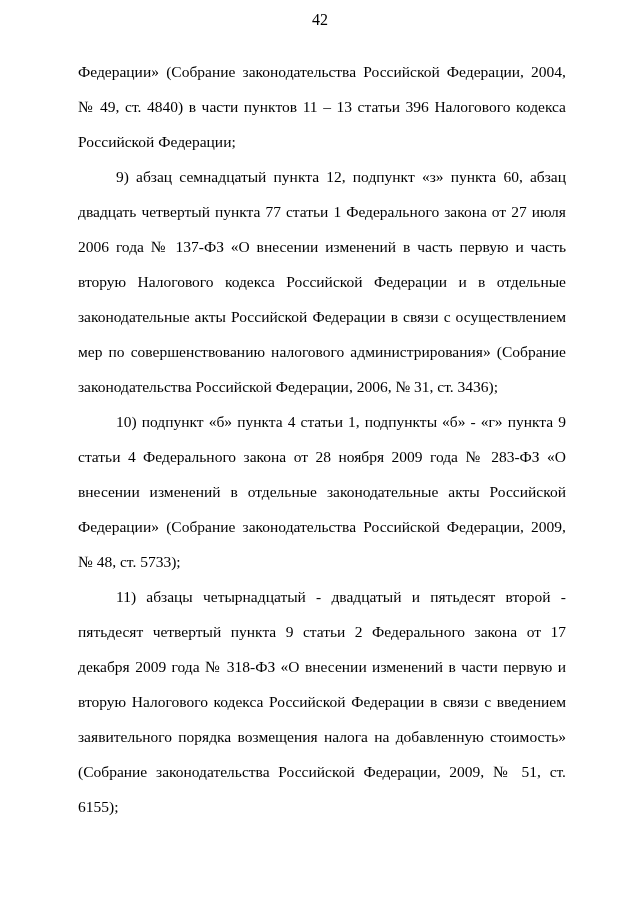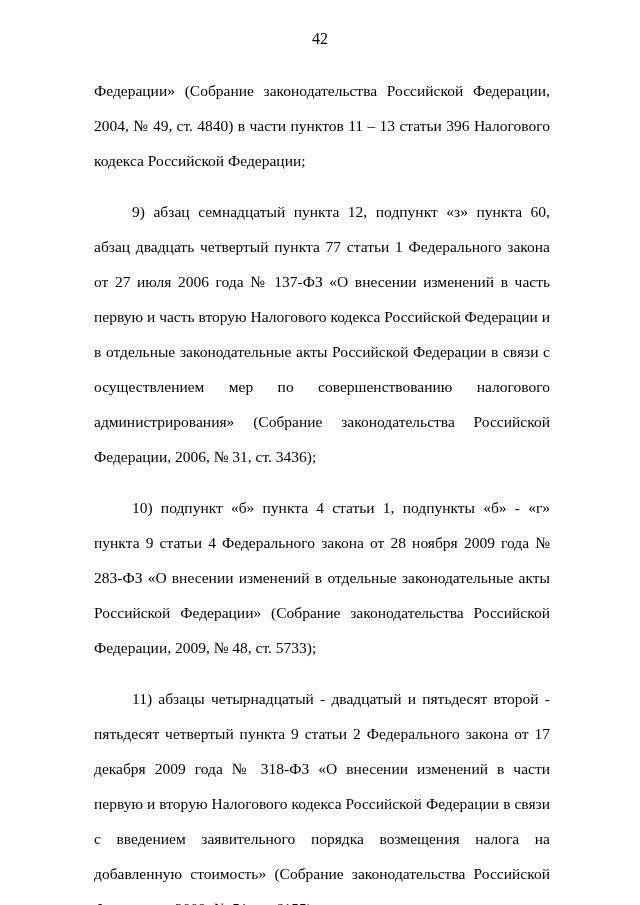--- a/index.html
+++ b/index.html
@@ -14,34 +14,34 @@
     font-family: "Liberation Serif", "DejaVu Serif", serif;
     overflow: hidden;
   }
   .page {
     width: 640px;
     height: 905px;
     box-sizing: border-box;
     background: #ffffff;
   }
   .page-number {
-    padding-top: 29px;
+    padding-top: 10px;
     text-align: center;
     font-size: 16px;
     line-height: 20px;
   }
   .content {
     margin: 24px 74px 0 78px;
     font-size: 15.5px;
     line-height: 35px;
     text-align: justify;
     text-justify: inter-word;
   }
   .para {
-    margin: 16px;
+    margin: 0;
     padding: 0;
   }
   .para.indented {
     text-indent: 38px;
   }
 </style>
 </head>
 <body>
 
 <div class="page">

